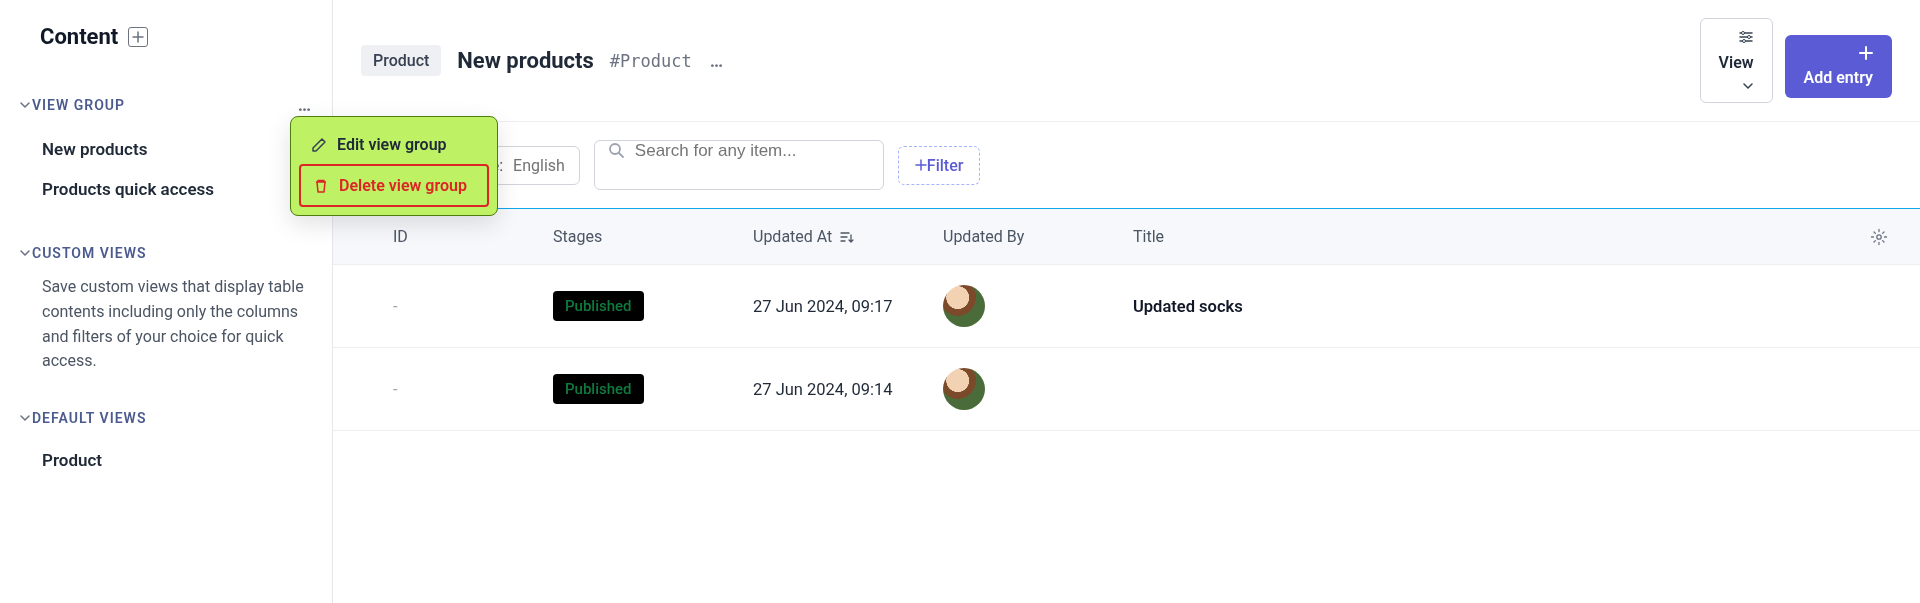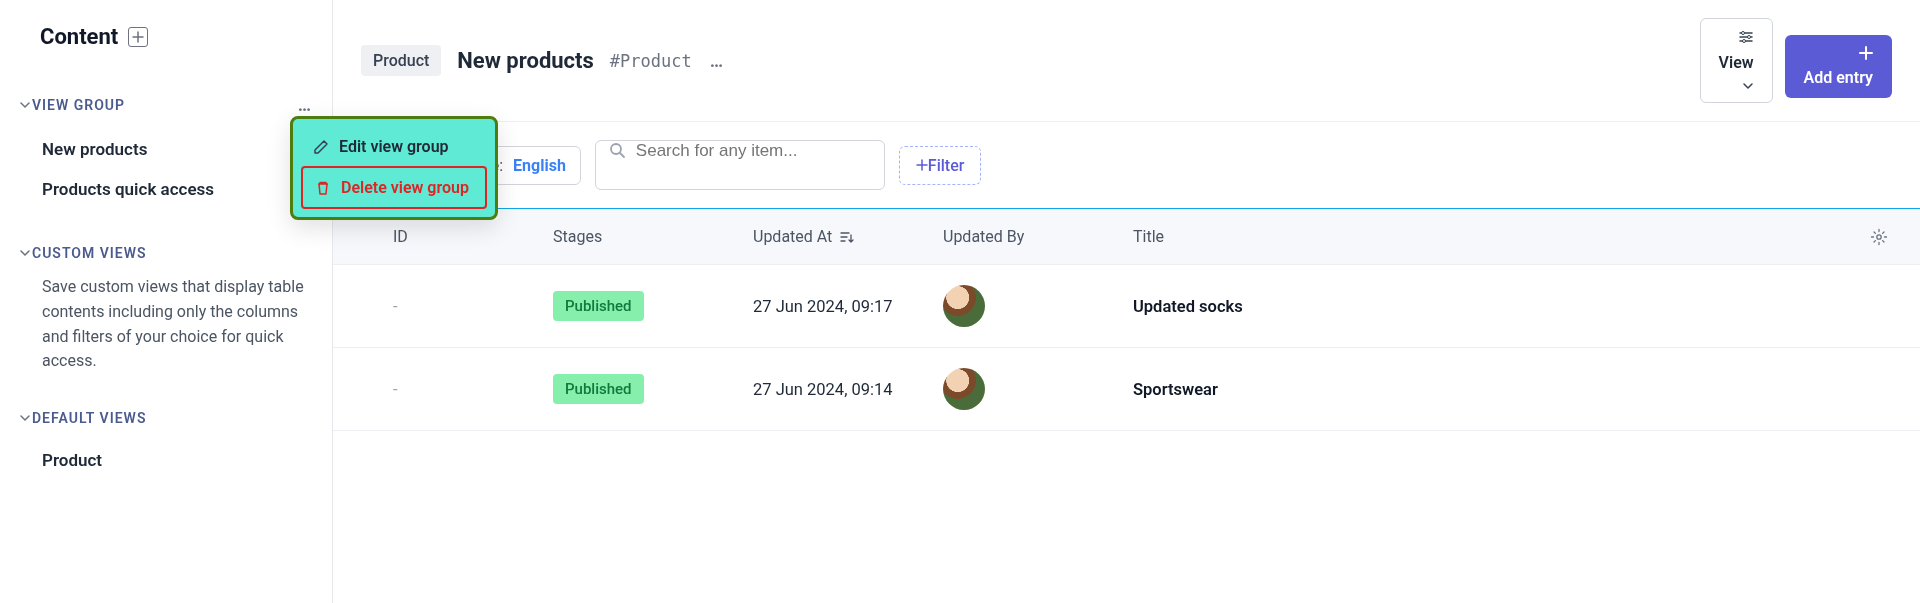--- a/index.html
+++ b/index.html
@@ -78,22 +78,22 @@
     line-height: 1.55;
     padding-left: 22px;
   }
 
   
   .context-menu {
     position: absolute;
     top: 116px;
     left: 290px;
     width: 208px;
-    background: #5eead4;
-    border: 3px solid #4d7c0f;
+    background: #bef264;
+    border: 1px solid #4d7c0f;
     border-radius: 8px;
     box-shadow: 0 8px 24px rgba(0,0,0,0.12);
     padding: 8px;
     z-index: 30;
   }
   .cm-item {
     display: flex;
     align-items: center;
     gap: 10px;
     padding: 10px 12px;
@@ -170,21 +170,21 @@
     color:#4b5563;
   }
   .locale-box {
     border: 1px solid #d1d5db;
     border-radius: 6px;
     padding: 9px 14px;
     display: flex; align-items:center; gap: 10px;
     font-size: 16px;
     color: #4b5563;
   }
-  .locale-box .val { color:#3b82f6; font-weight:700; }
+  .locale-box .val { color:#737373; font-weight:400; }
   .search-box {
     flex: 0 0 290px;
     border: 1px solid #d1d5db;
     border-radius: 6px;
     display: flex; align-items:flex-start;
     padding: 0 12px;
     height: 50px;
     gap: 10px;
   }
   .search-box input {
@@ -223,21 +223,21 @@
 
   .row {
     display: flex;
     align-items: center;
     border-bottom: 1px solid #eceef2;
     padding: 20px 0;
     font-size: 16.5px;
   }
   .dash { color:#9ca3af; padding-left:60px; width:220px; }
   .stage-pill {
-    background: #86efac;
+    background: #000000;
     color: #0f7a3e;
     padding: 6px 12px;
     border-radius: 4px;
     font-weight: 500;
     font-size: 15px;
     display:inline-block;
   }
   .avatar {
     width: 42px; height: 42px;
     border-radius: 50%;
@@ -420,17 +420,16 @@
     <div class="col-gear"></div>
   </div>
 
   <div class="row">
     <div class="dash">-</div>
     <div class="col-stage"><span class="stage-pill">Published</span></div>
     <div class="col-upd">27 Jun 2024, 09:14</div>
     <div class="col-by">
         <div class="avatar"></div>
       </div>
-    <div class="col-title title-cell">Sportswear</div>
     <div class="col-gear"></div>
   </div>
 
 </main>
 
 </body></html>

